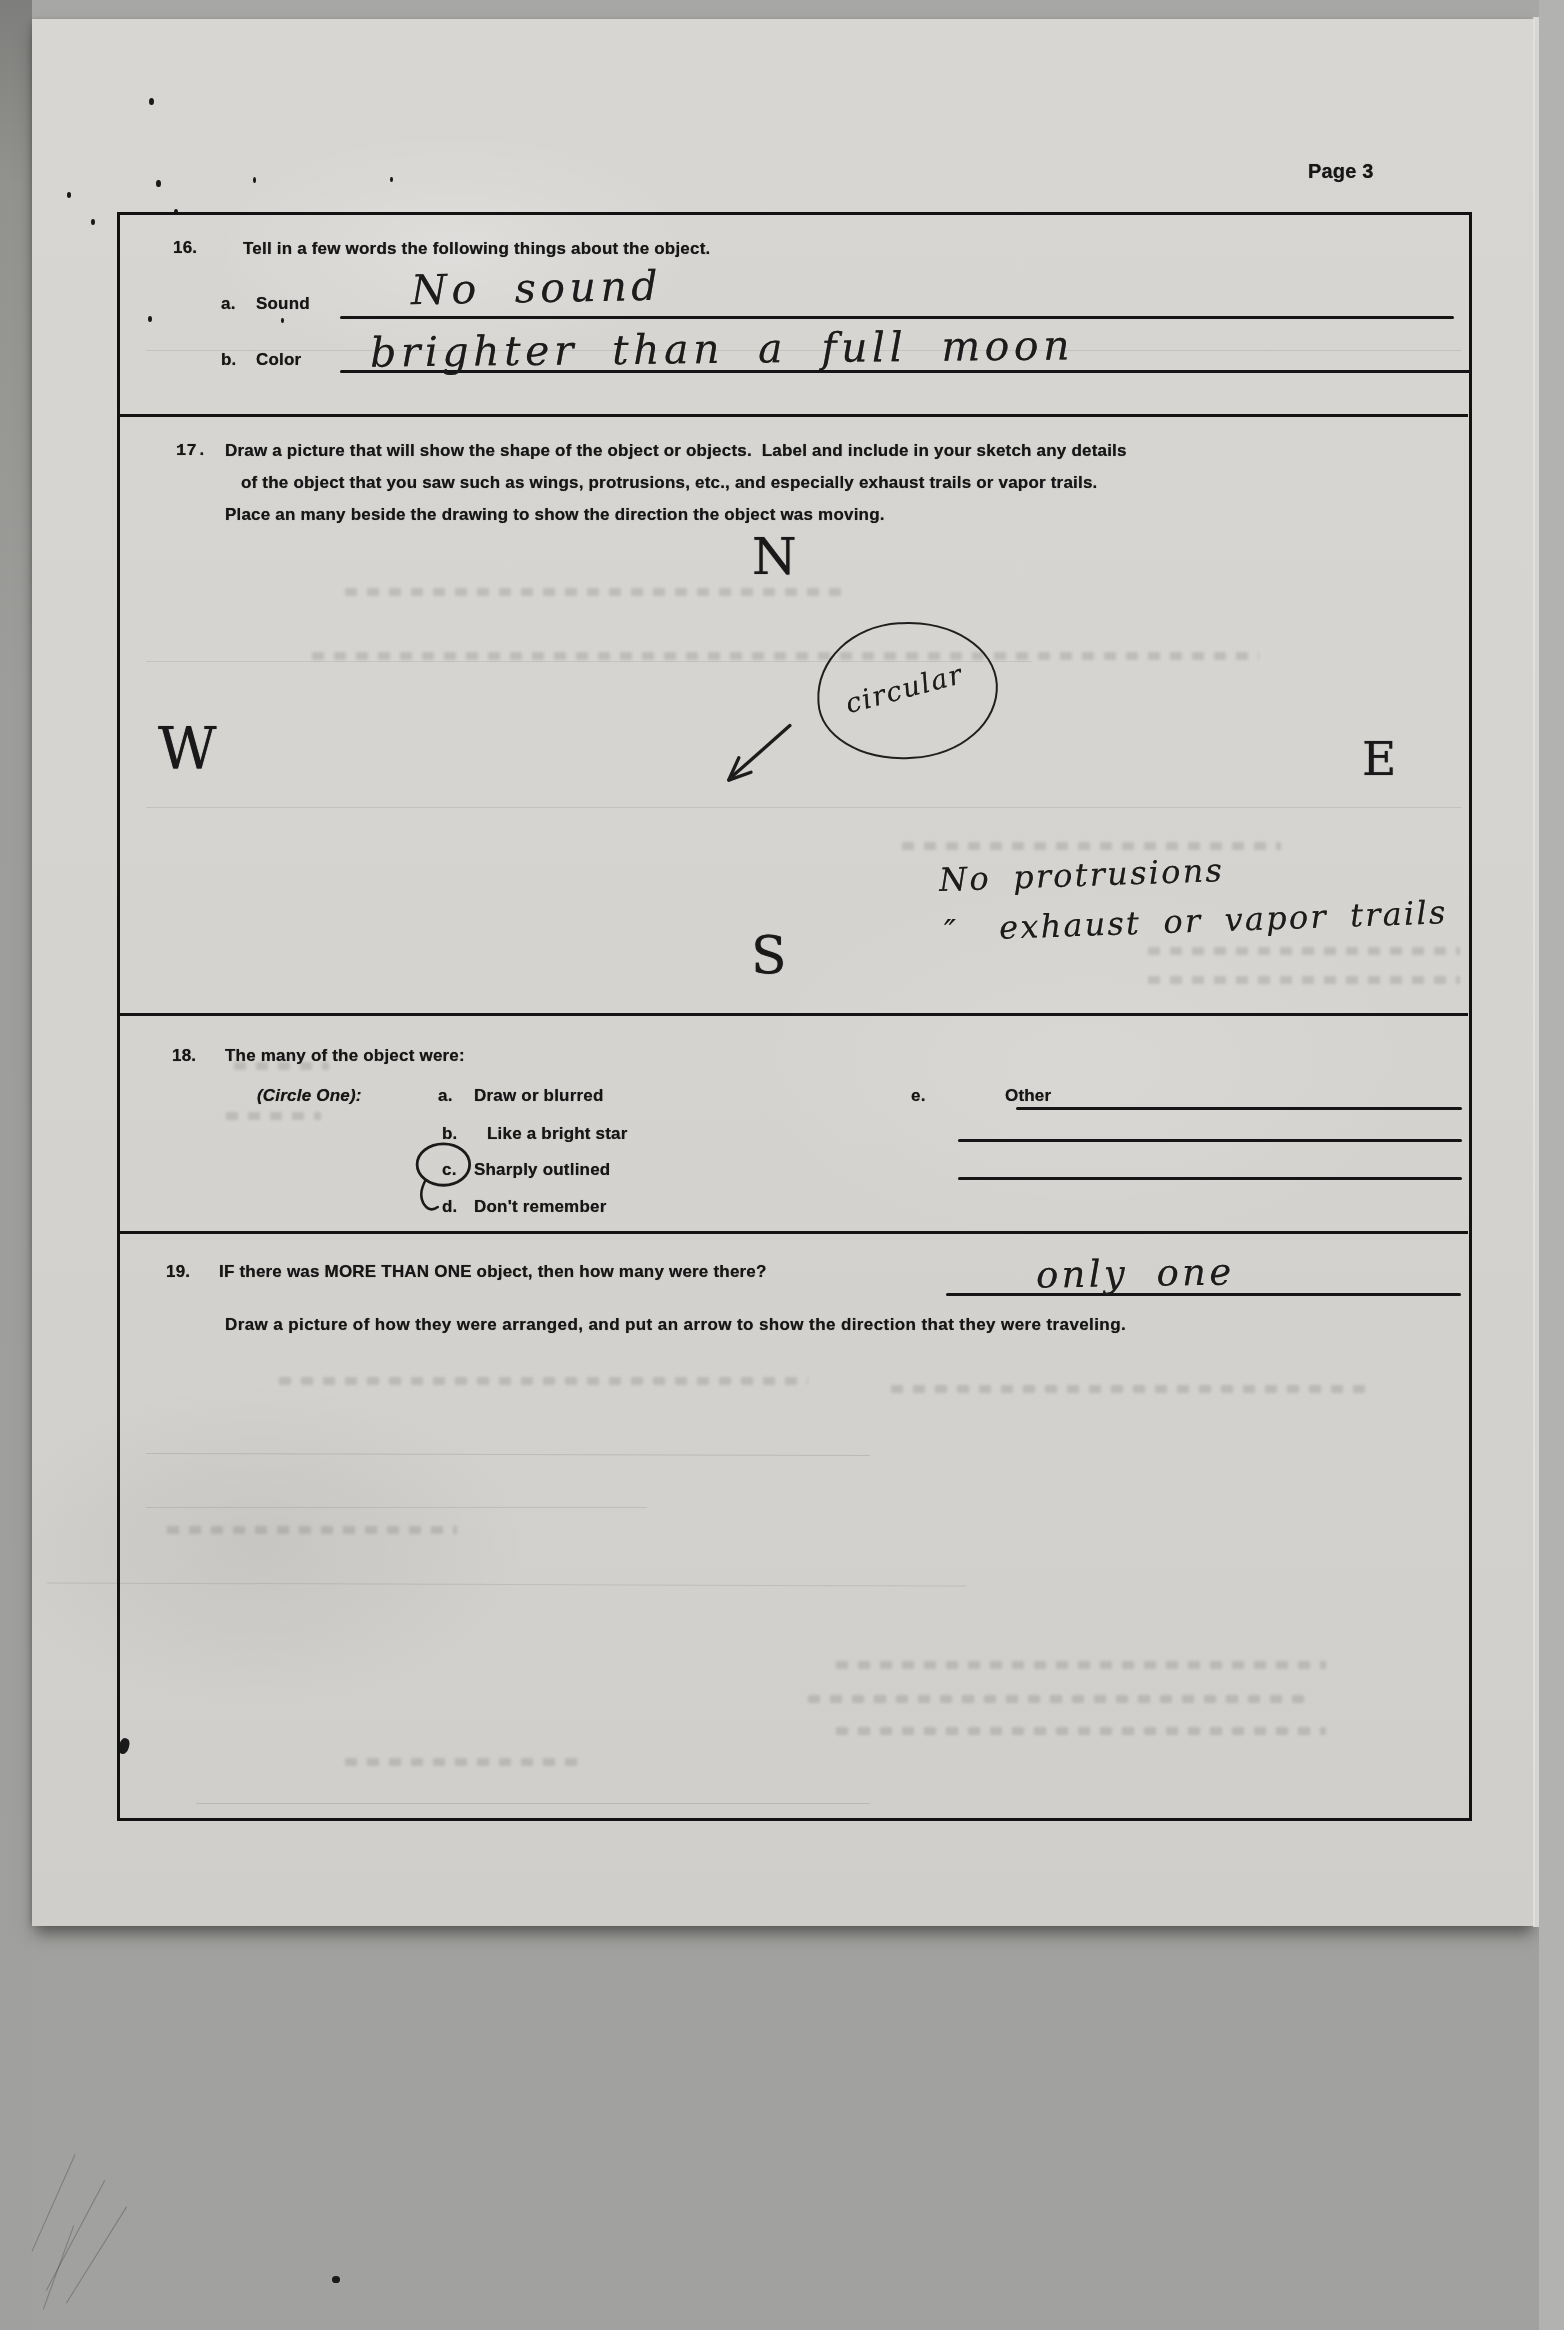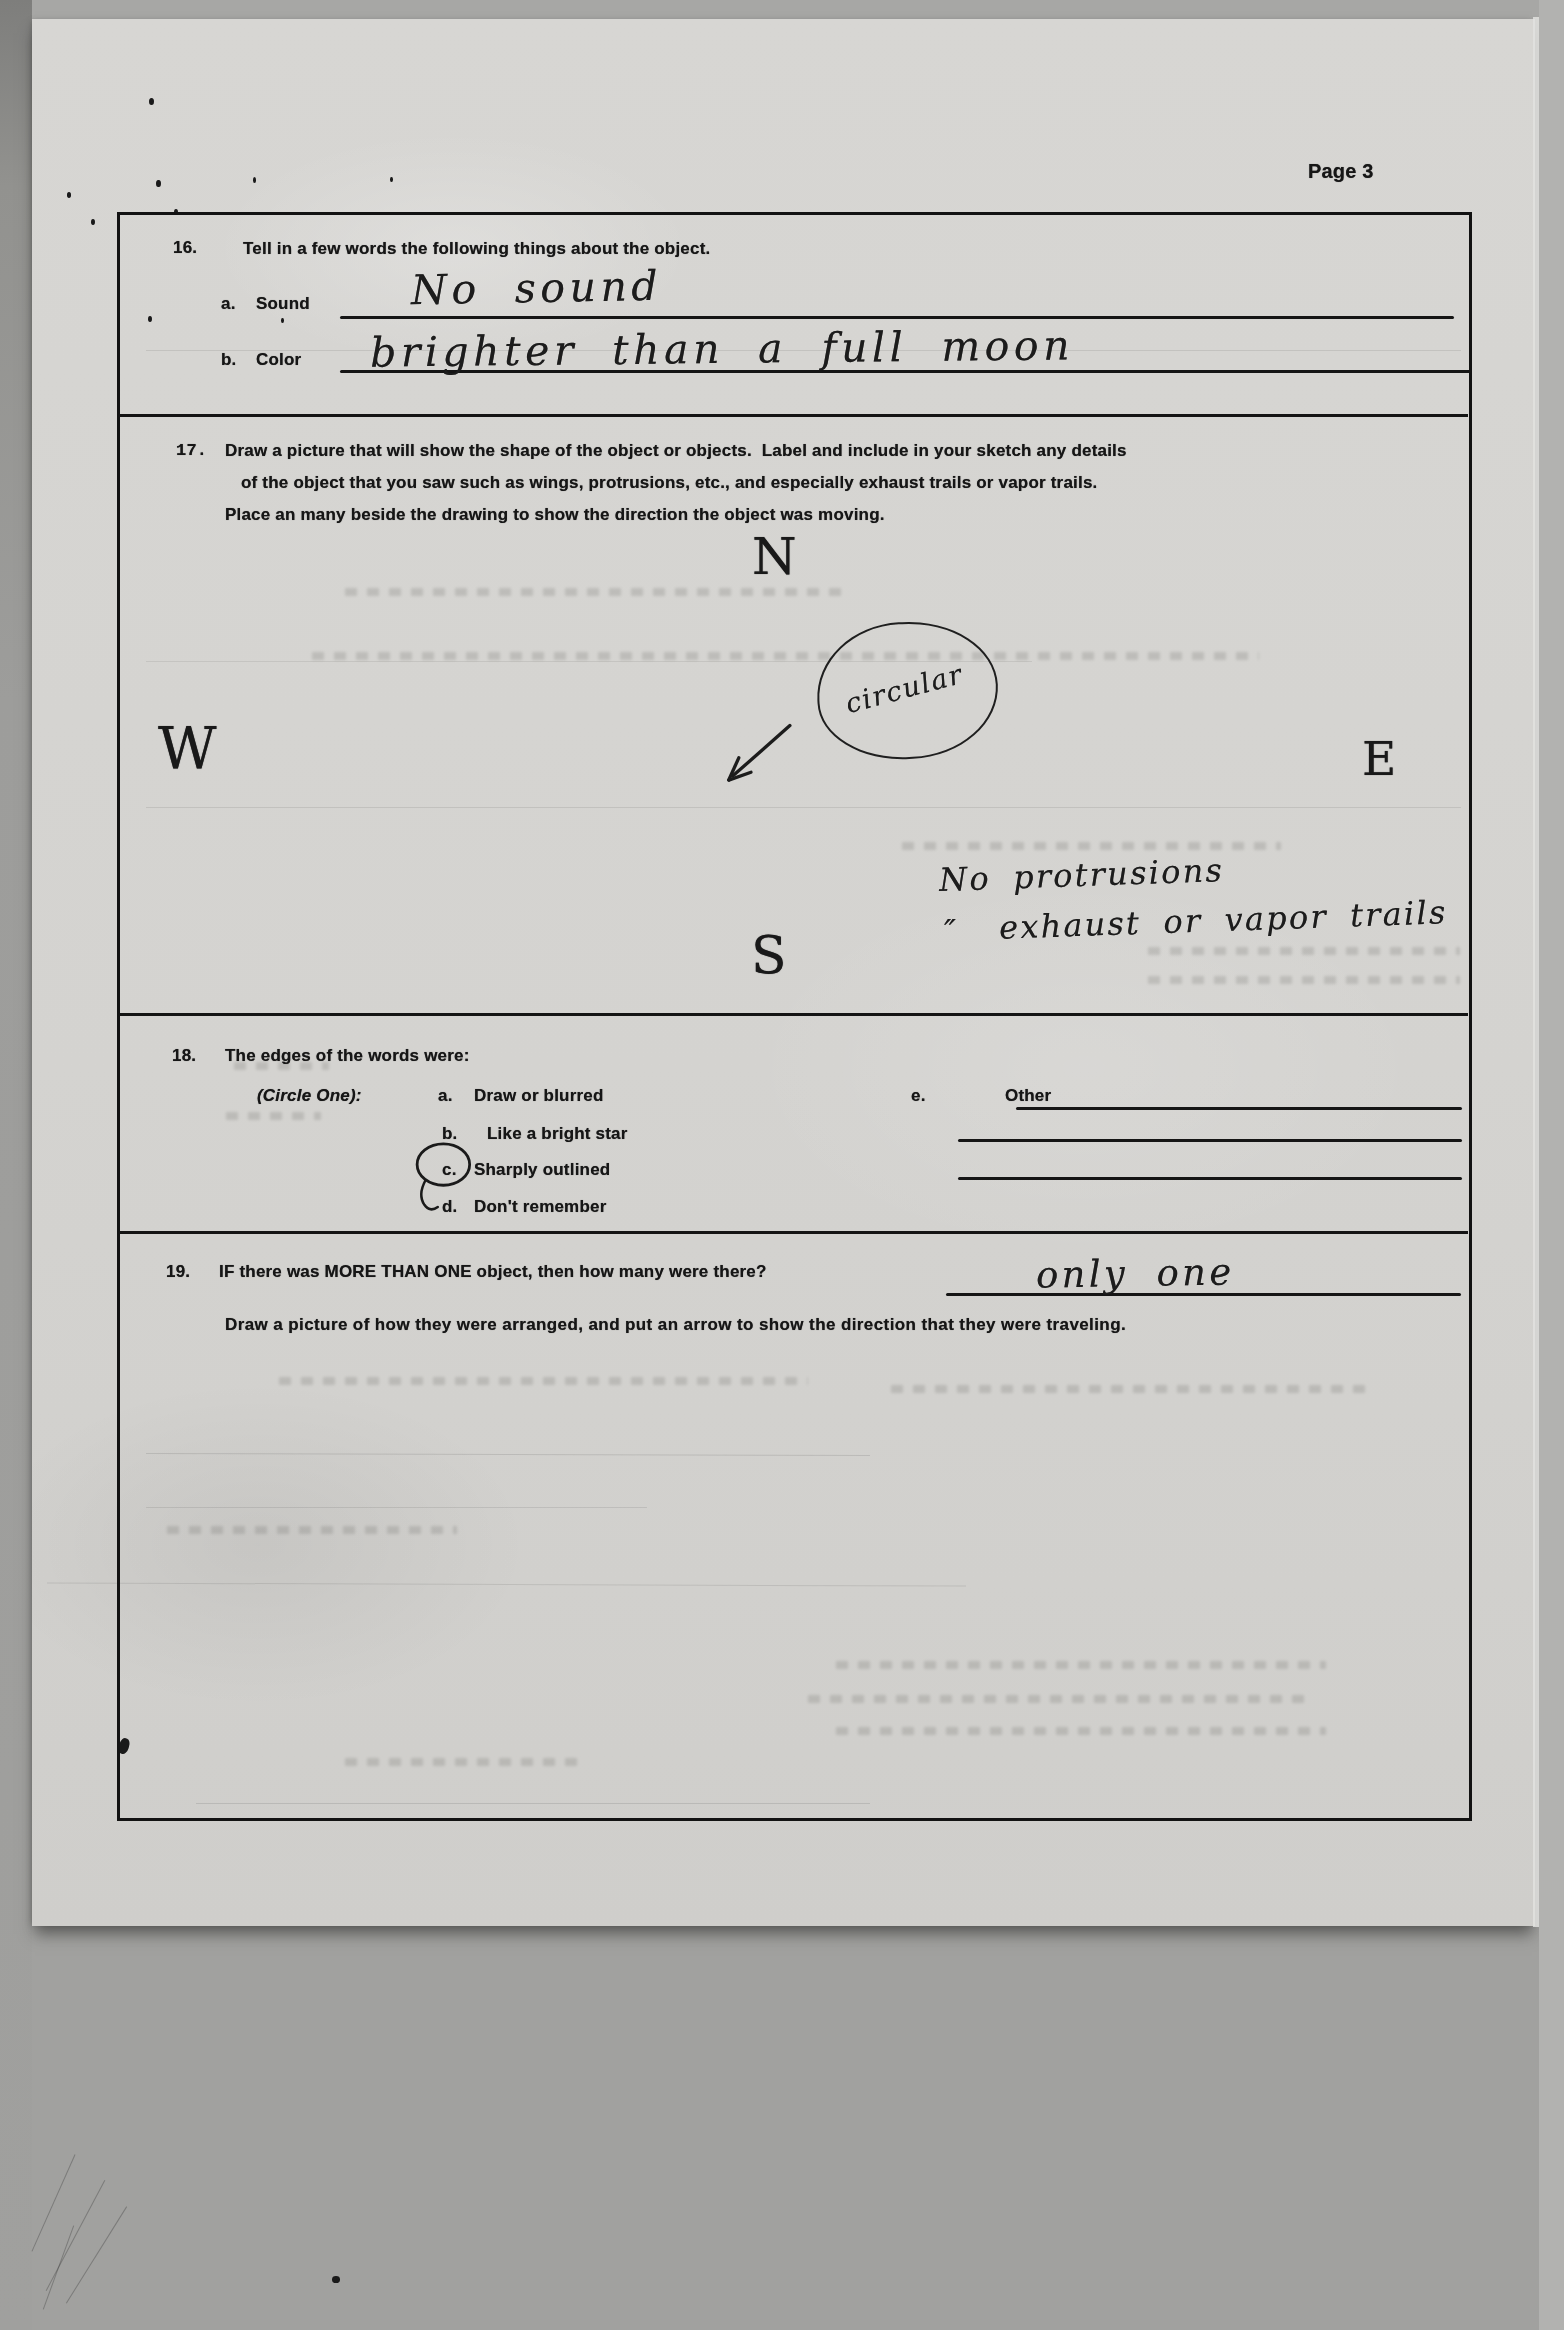--- a/index.html
+++ b/index.html
@@ -136,21 +136,21 @@
         <path d="M14 106 L32 66" stroke="#1c1c1c" stroke-width="6" fill="none" stroke-linecap="round"></path>
       </svg>
 
       <span class="hand" style="left:819px;top:641px;font-size:32px;letter-spacing:2.2px;word-spacing:10px;transform:rotate(-2deg);">No protrusions</span>
       <span class="hand" style="left:824px;top:697px;font-size:32px;">″</span>
       <span class="hand" style="left:879px;top:686px;font-size:32px;letter-spacing:2.2px;word-spacing:10px;transform:rotate(-2deg);">exhaust or vapor trails</span>
     </section>
 
     <section>
       <span class="t" style="left:52px;top:831px;">18.</span>
-      <span class="t" style="left:105px;top:831px;">The edges of the words were:</span>
+      <span class="t" style="left:105px;top:831px;">The many of the object were:</span>
 
       <span class="t it" style="left:137px;top:871px;">(Circle One):</span>
 
       <span class="t" style="left:318px;top:871px;">a.</span>
       <span class="t" style="left:354px;top:871px;">Draw or blurred</span>
 
       <span class="t" style="left:322px;top:909px;">b.</span>
       <span class="t" style="left:353px;top:909px;margin-left:14px;">Like a bright star</span>
 
       <span class="t" style="left:322px;top:945px;">c.</span>

